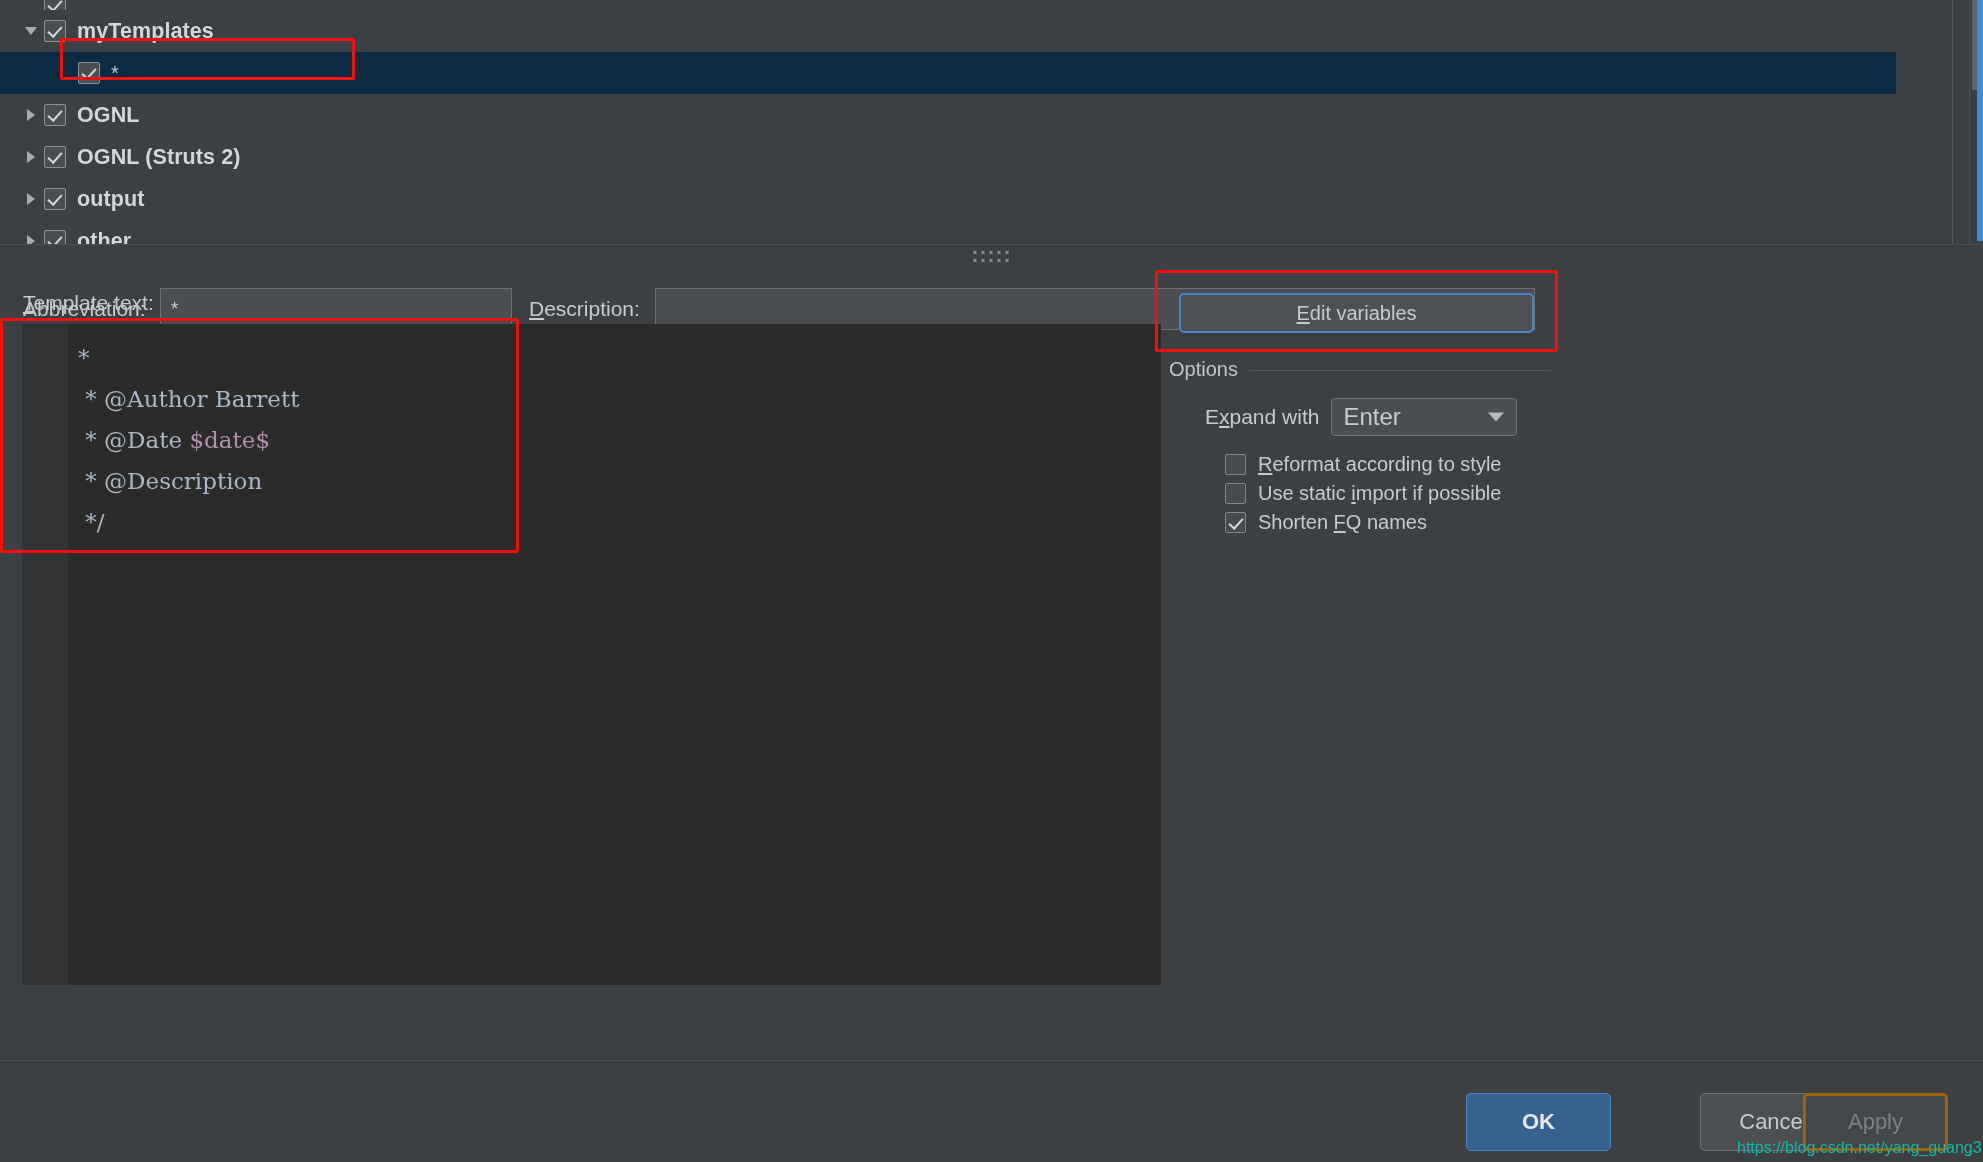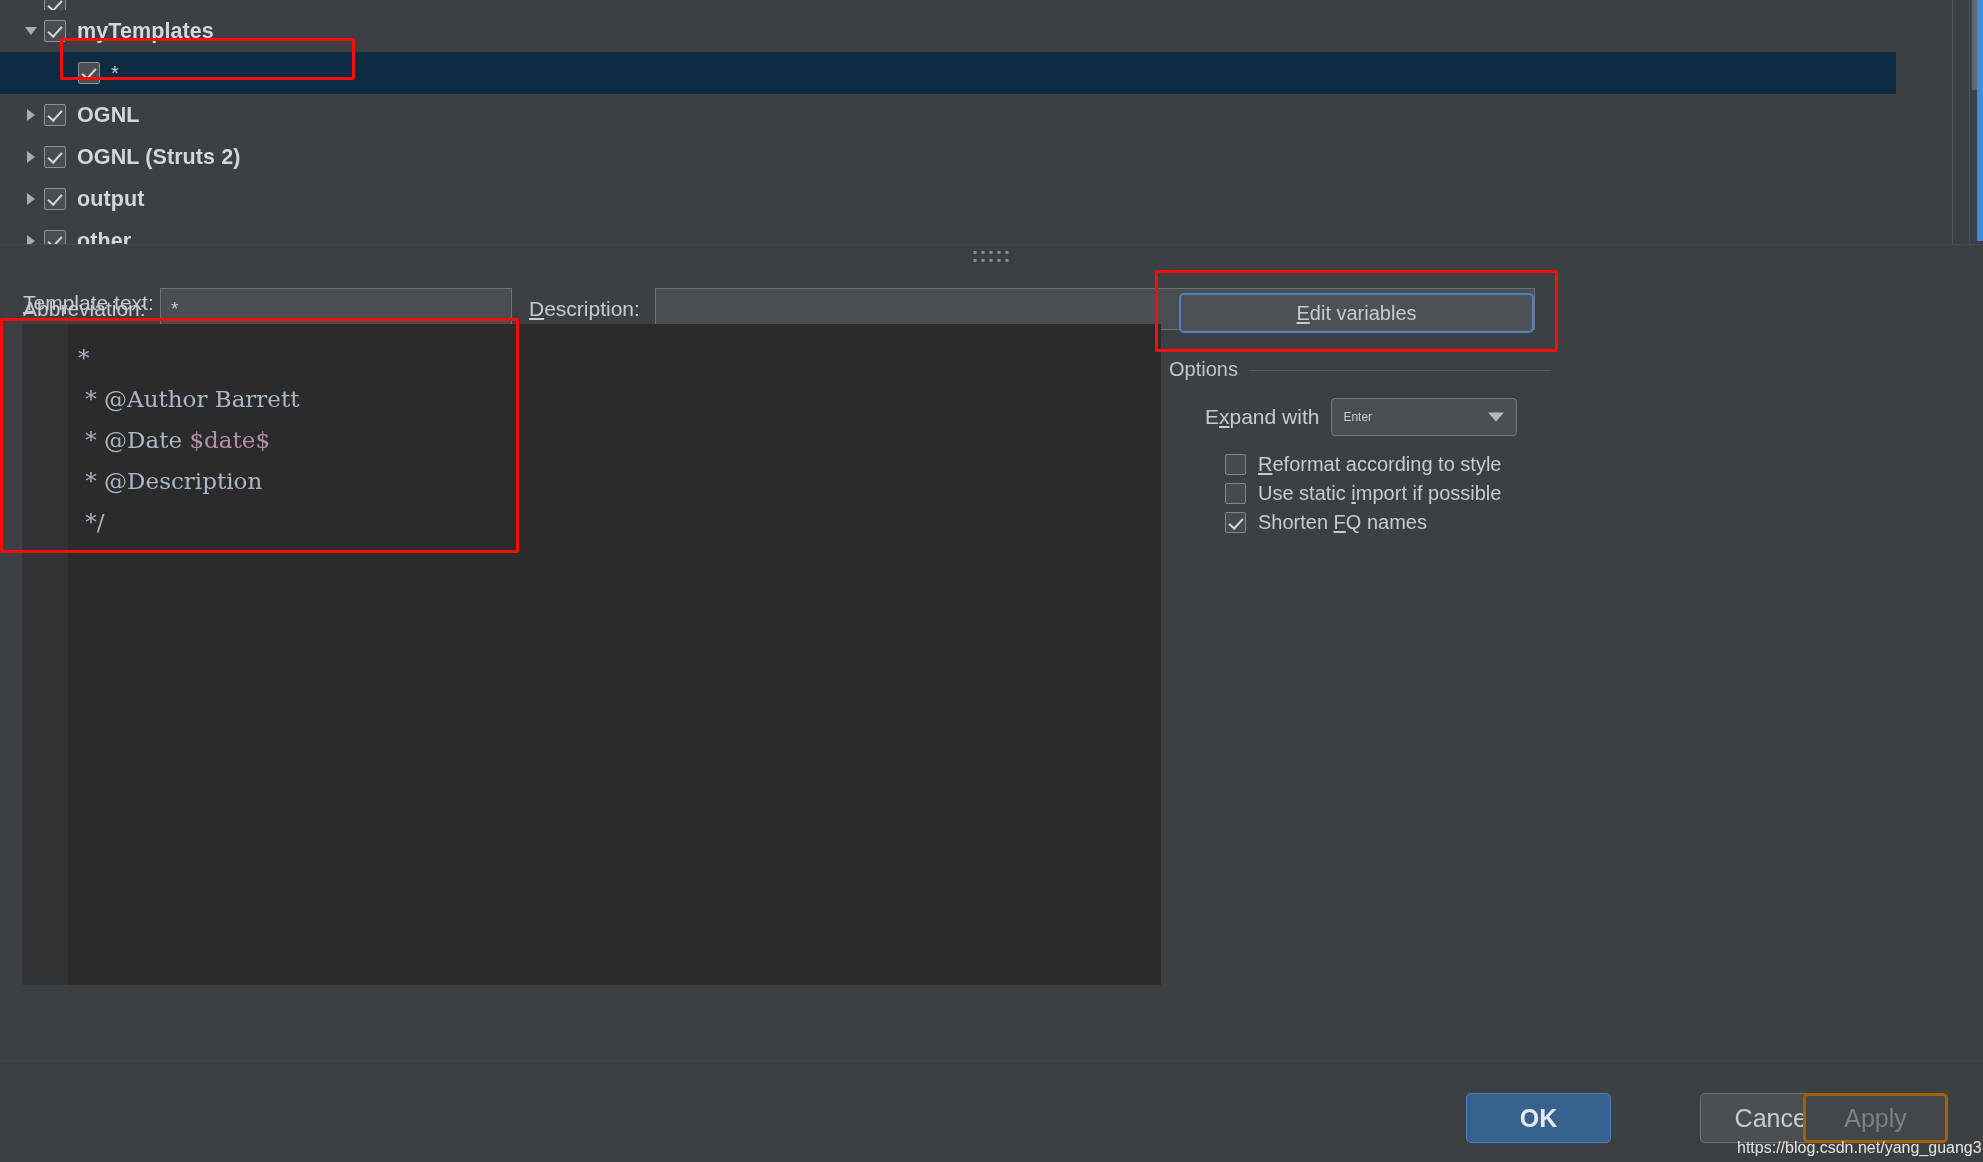--- a/index.html
+++ b/index.html
@@ -207,21 +207,21 @@
   .expand-label u { text-decoration: underline; text-underline-offset: 2px; }
   .combo {
     position: relative;
     width: 186px; height: 38px;
     background: #4a4e51;
     border: 1px solid #74787b;
     border-radius: 4px;
     display: flex; align-items: center;
     padding-left: 11px;
     color: #c8cbcd;
-    font-size: 12px;
+    font-size: 24px;
     cursor: pointer;
   }
   .combo .caret {
     position: absolute; right: 12px; top: 50%;
     transform: translateY(-50%);
     width: 0; height: 0;
     border-left: 8px solid transparent;
     border-right: 8px solid transparent;
     border-top: 9px solid #b7babc;
   }
@@ -259,23 +259,23 @@
   }
   .applicable .link { color: #4f8fe0; cursor: pointer; }
 
   
   .bottom-sep {
     position: absolute; left: 0; top: 1060px;
     width: 1983px; height: 1px; background: #4a4e51;
   }
   .btn {
     position: absolute;
-    height: 50px;
+    height: 58px;
     border-radius: 5px;
-    font-size: 25px;
+    font-size: 22px;
     font-family: "Liberation Sans", sans-serif;
     cursor: pointer;
   }
   #btn-ok {
     left: 1466px; top: 1093px; width: 145px;
     background: #37618f;
     border: 1px solid #4b84c4;
     color: #e7eaec;
     font-weight: 700;
   }
@@ -287,21 +287,21 @@
   }
   #btn-apply {
     left: 1803px; top: 1093px; width: 145px;
     background: #43474a;
     border: 3px solid #a16207;
     color: #7d8184;
     cursor: default;
   }
   .watermark {
     position: absolute; left: 1737px; top: 1139px;
-    font-size: 16px; color: #e5e5e5;
+    font-size: 16px; color: #14b8a6;
     white-space: nowrap;
   }
 </style>
 </head>
 <body>
 
 <div class="root">
 
   <div class="tree-panel">
 

